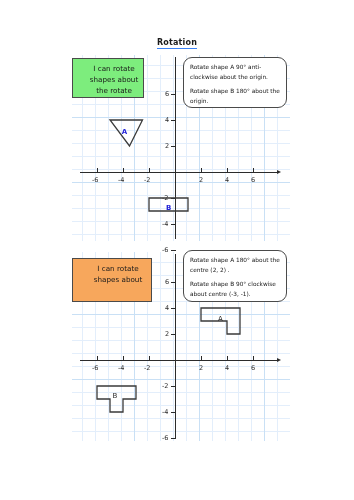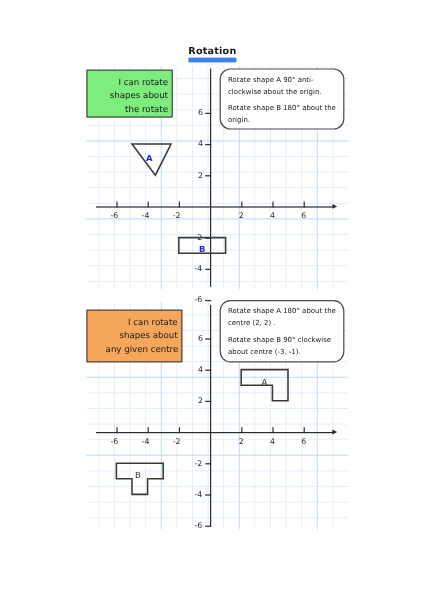--- a/index.html
+++ b/index.html
@@ -9,21 +9,21 @@
     position:relative;overflow:hidden;
   }
   .page{position:absolute;inset:0;}
 
   
   .title{
     position:absolute;left:0;right:0;top:38px;
     text-align:center;font-size:8px;font-weight:bold;color:#1a1a1a;
     letter-spacing:.2px;
   }
-  .title span{border-bottom:4px solid #3b82f6;padding-bottom:1px;}
+  .title span{border-bottom:1px solid #3b82f6;padding-bottom:1px;}
 
   
   .graph{
     position:absolute;left:72px;width:218px;
     background-color:#ffffff;
     background-image:
       linear-gradient(to right, #c9e0f5 1px, transparent 1px),
       linear-gradient(to bottom, #c9e0f5 1px, transparent 1px),
       linear-gradient(to right, #e3eefb 1px, transparent 1px),
       linear-gradient(to bottom, #e3eefb 1px, transparent 1px);
@@ -61,21 +61,21 @@
   .shape-label{
     position:absolute;font-size:7px;font-weight:bold;color:#2323d8;
     font-family:"DejaVu Sans", sans-serif;
   }
   .shape-label.dark{color:#2b2b2b;font-weight:normal;}
 
   
   .objective{
     position:absolute;box-sizing:border-box;
     border:1.3px solid #4a4a4a;
-    text-align:right;
+    text-align:center;
     font-size:7.2px;line-height:11px;color:#1a1a1a;
     padding:4px 3px 3px 15px;
     font-family:"DejaVu Sans", sans-serif;
   }
   #objective-1{left:72px;top:58px;width:72px;height:40px;background:#7ded7d;}
   #objective-2{left:72px;top:258px;width:80px;height:44px;background:#f7a75c;}
   .objective div{white-space:nowrap;}
 
   
   .callout{
@@ -179,21 +179,20 @@
         <polygon points="129,56 168,56 168,82 155,82 155,69 129,69"></polygon>
         <polygon points="25,134 64,134 64,147 51,147 51,160 38,160 38,147 25,147"></polygon>
       </svg>
       <div class="shape-label dark" style="left: 145.9px; top: 63.15px;">A</div>
       <div class="shape-label dark" style="left: 40.6px; top: 139.85px;">B</div>
     </div>
 
   <div class="objective" id="objective-2">
     <div>I can rotate</div>
     <div>shapes about</div>
-    <div>any given centre</div>
   </div>
 
   <div class="callout" id="callout-2">
     <p>Rotate shape A 180° about the centre (2, 2) .</p>
     <p>Rotate shape B 90° clockwise about centre (-3, -1).</p>
   </div>
 
 </div>
 
 </body></html>

